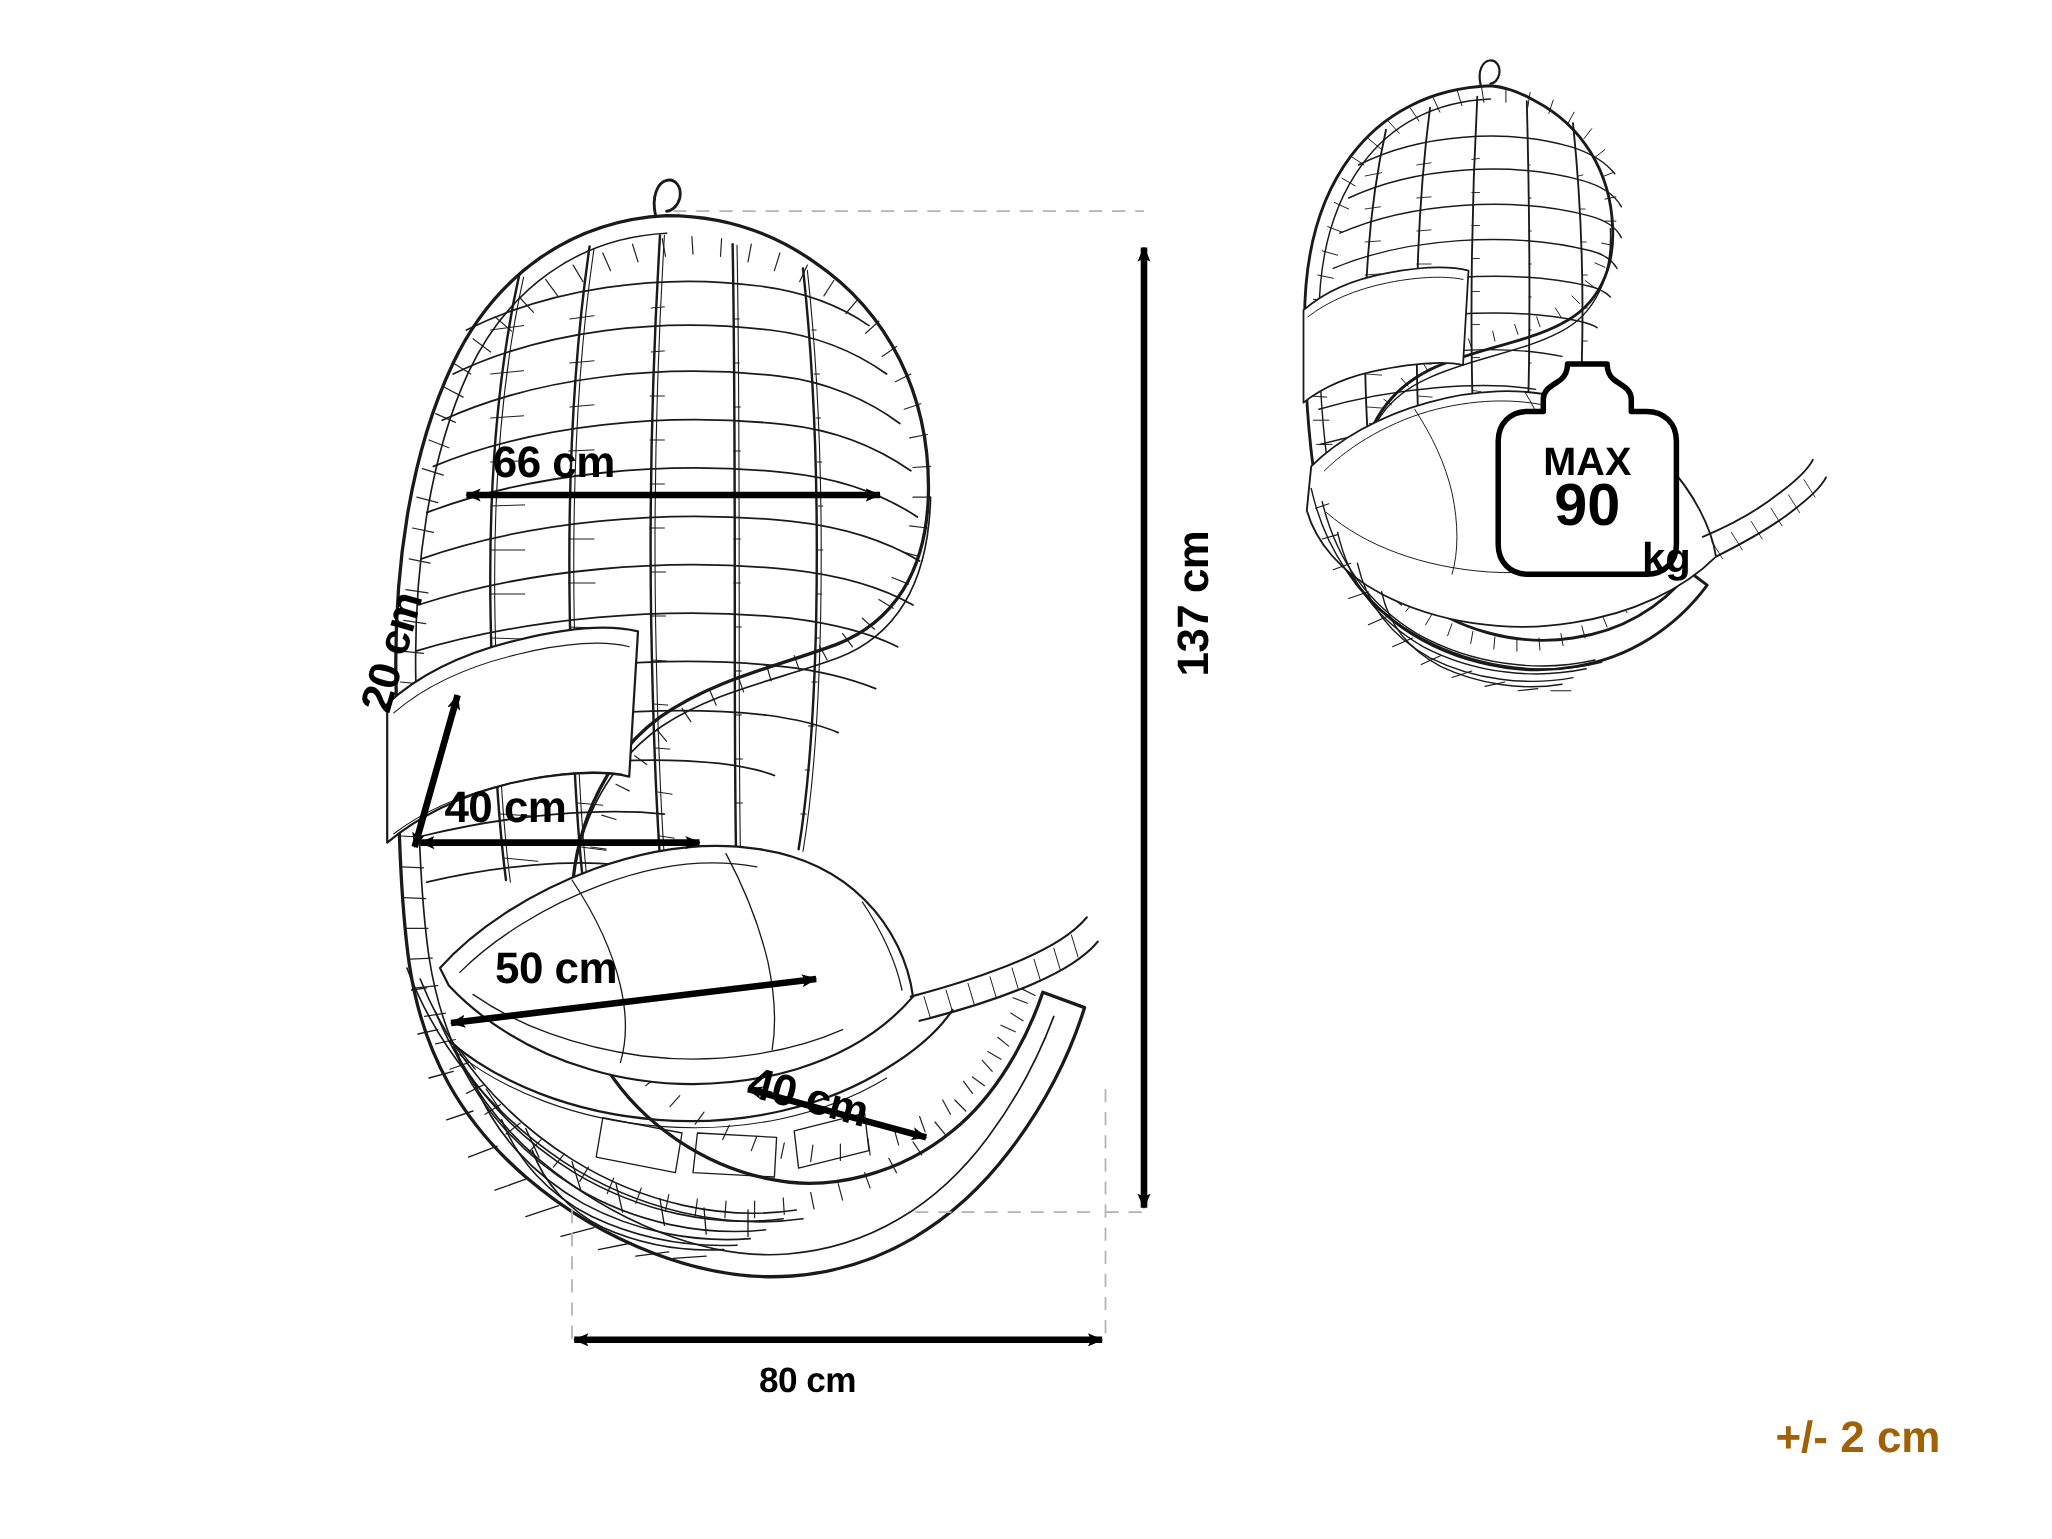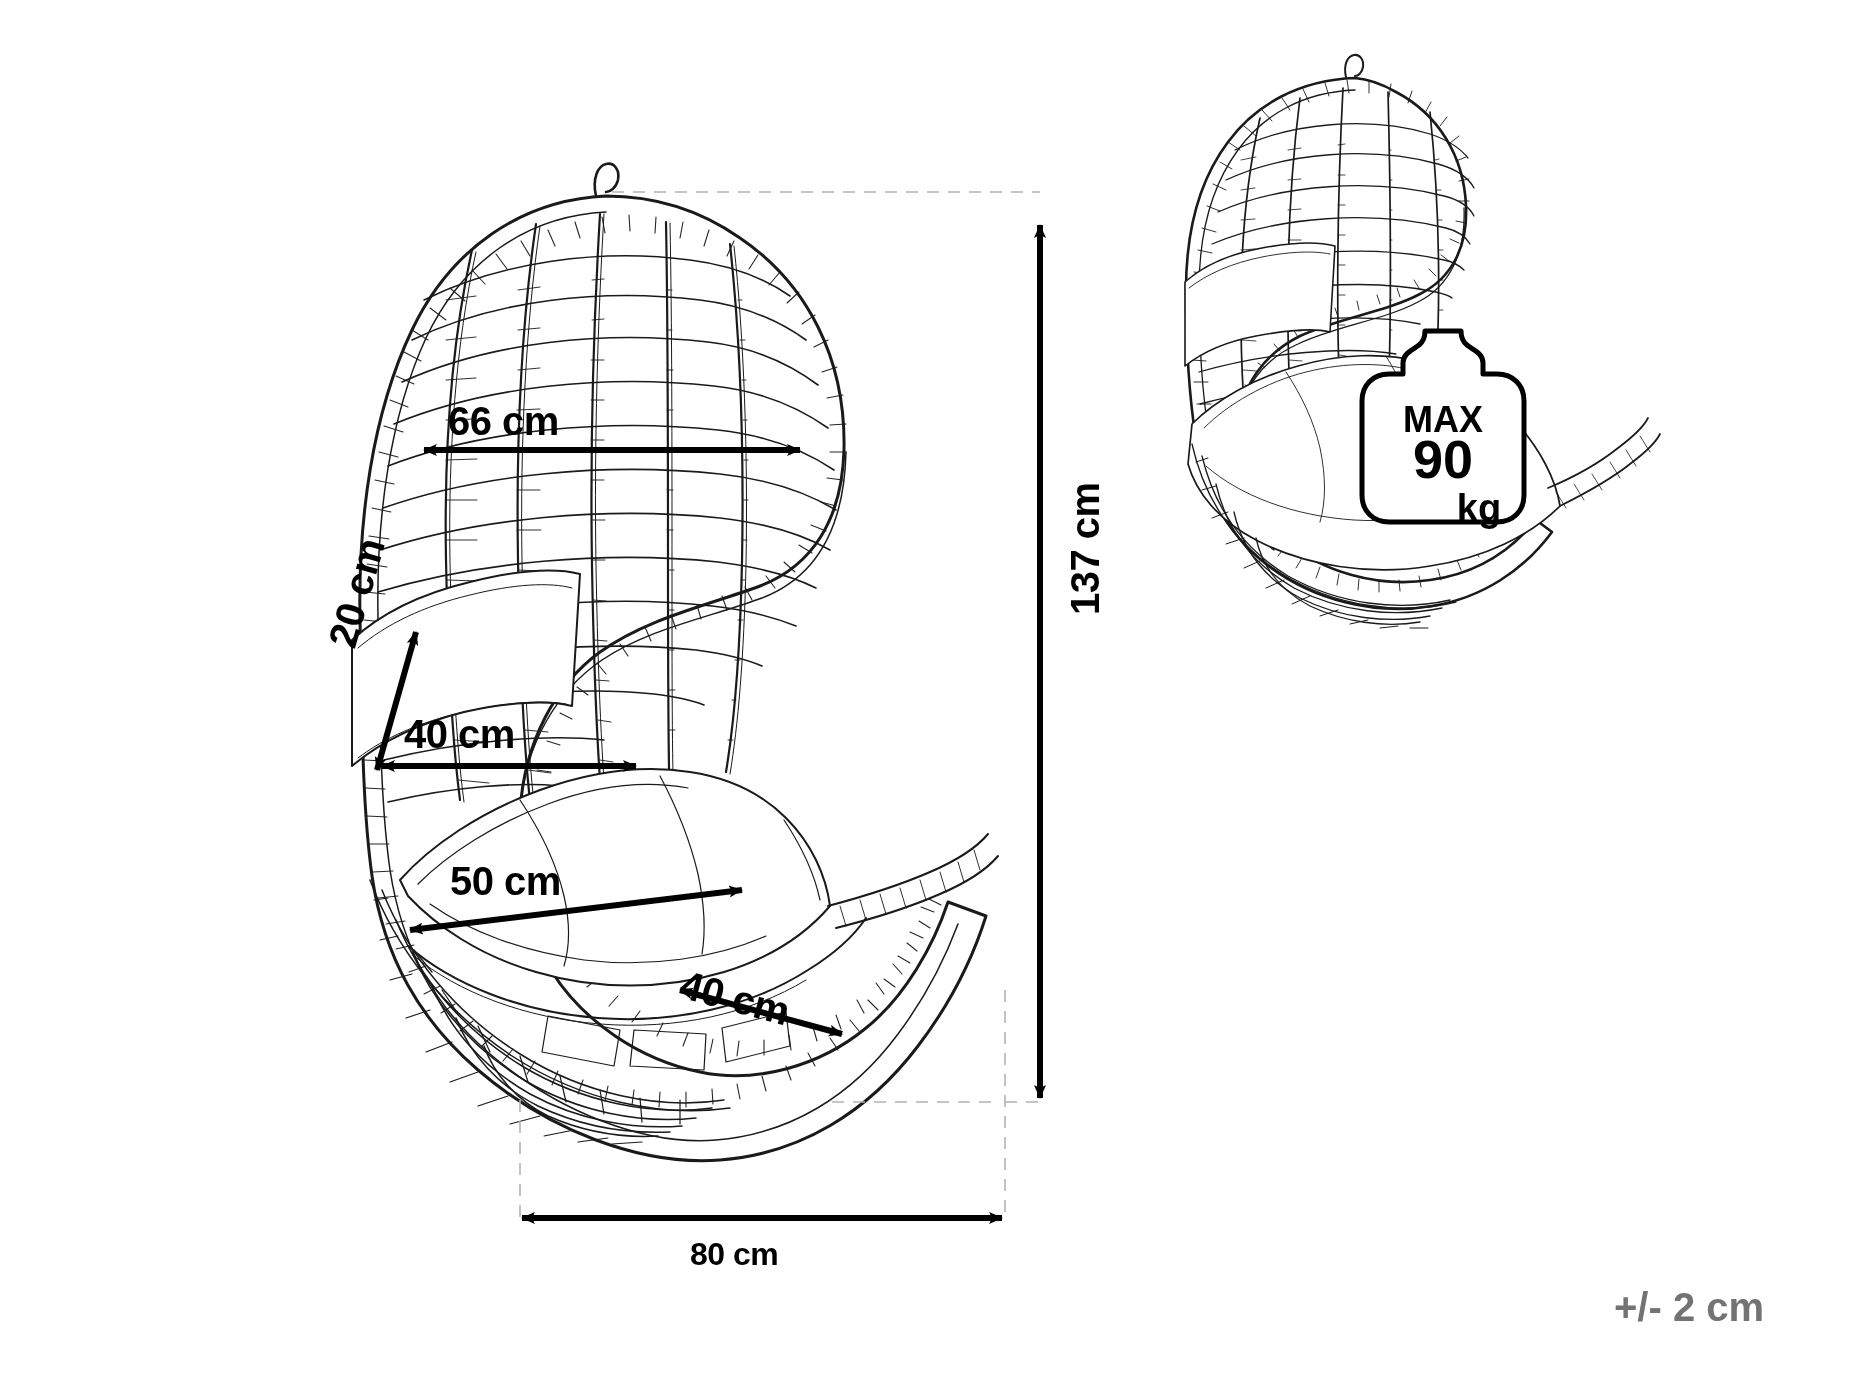--- a/index.html
+++ b/index.html
@@ -31,21 +31,21 @@
     font-family: "Liberation Sans", sans-serif;
     font-weight: bold;
     color: #000000;
     white-space: nowrap;
     letter-spacing: -0.5px;
   }
   .tolerance {
     position: absolute;
     font-family: "Liberation Sans", sans-serif;
     font-weight: bold;
-    color: #737373;
+    color: #a16207;
     white-space: nowrap;
   }
   .badge-text {
     position: absolute;
     font-family: "Liberation Sans", sans-serif;
     font-weight: bold;
     color: #000000;
     text-align: center;
     white-space: nowrap;
     line-height: 1;
@@ -526,17 +526,17 @@
   <div class="dim-label" style="left:687px; top:962px; font-size:40px; transform:rotate(15deg); transform-origin:left top;">40 cm</div>
 
   <div class="dim-label" style="left:1063px; top:615px; font-size:40px; transform:rotate(-90deg); transform-origin:left top;">137 cm</div>
 
   <div class="dim-label" style="left:690px; top:1236px; font-size:32px;">80 cm</div>
 
   <div class="badge-text" style="left:1380px; top:402px; width:126px; font-size:36px;">MAX</div>
 
   <div class="badge-text" style="left:1380px; top:432px; width:126px; font-size:54px;">90</div>
 
-  <div class="badge-text" style="left:1416px; top:489px; width:126px; font-size:38px;">kg</div>
+  <div class="badge-text" style="left:1452px; top:489px; width:126px; font-size:38px;">kg</div>
 
   <div class="tolerance" style="left:1614px; top:1285px; font-size:40px;">+/- 2 cm</div>
 
 </div>
 
 </body></html>

